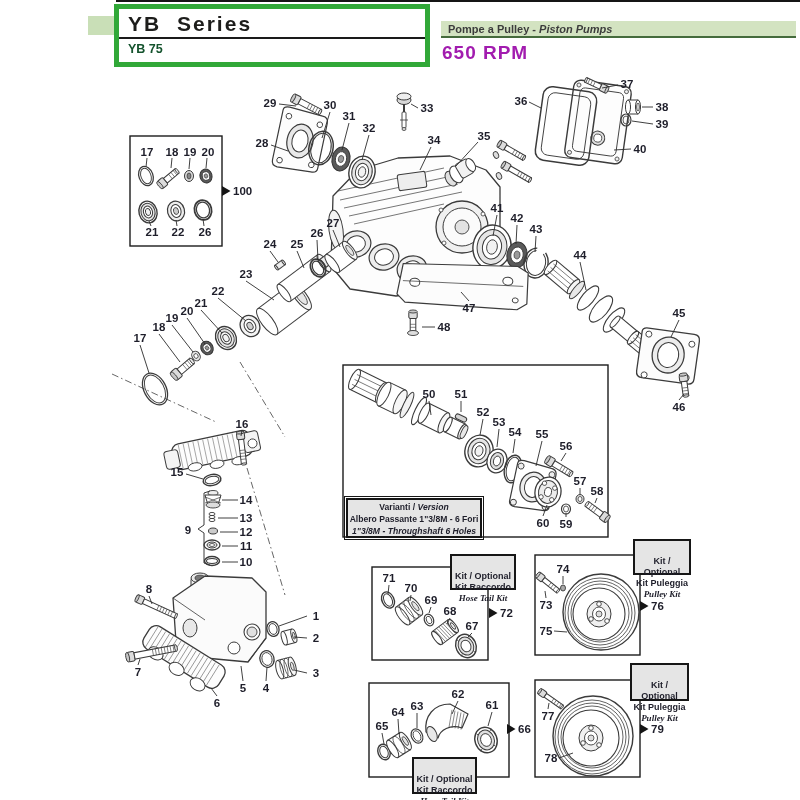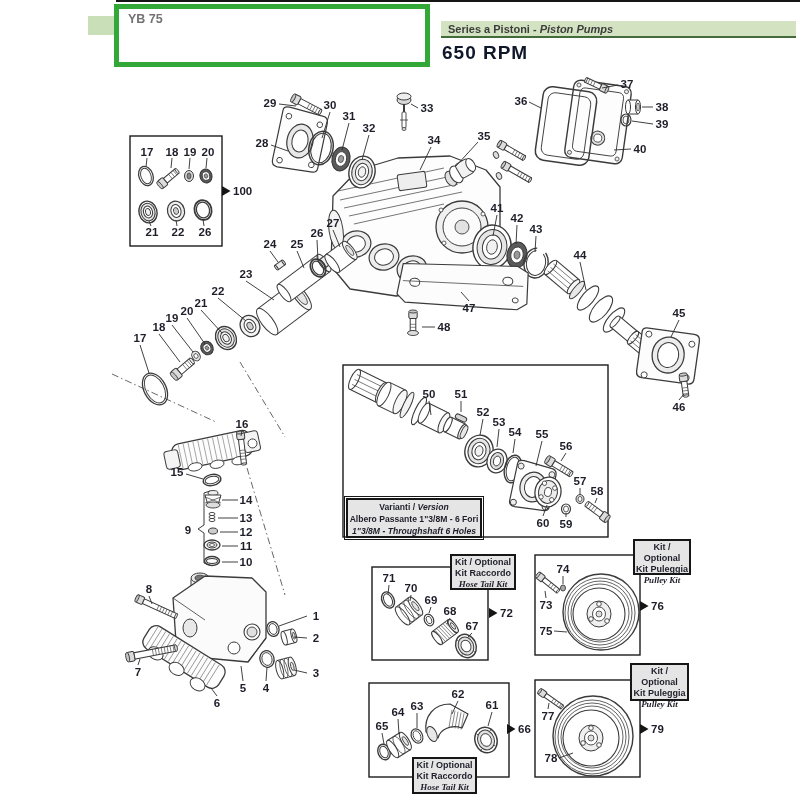--- a/index.html
+++ b/index.html
@@ -6,30 +6,30 @@
   body{width:800px;height:800px;font-family:"Liberation Sans",sans-serif;}
   #stage{position:relative;width:800px;height:800px;overflow:hidden;background:#fff;}
   #art{position:absolute;left:0;top:0;z-index:1;}
   svg text{font-family:"Liberation Sans",sans-serif;font-weight:bold;font-size:11.5px;fill:#1e1e2a;}
   .hdr-topline{position:absolute;left:116px;top:0;width:684px;height:2px;background:#151515;z-index:3;}
   .hdr-strip{position:absolute;left:88px;top:16px;width:34px;height:19px;background:#c9dfb7;z-index:2;}
   .hdr-box{position:absolute;left:114px;top:4px;width:306px;height:53px;background:#fff;
            border:5px solid #31a838;z-index:4;box-sizing:content-box;}
   .hdr-box h1{margin:0;padding:1px 9px 0 9px;font-size:21px;letter-spacing:2px;word-spacing:8px;
               font-weight:bold;color:#1d1d1b;line-height:27px;border-bottom:2px solid #1a1a1a;}
-  .hdr-box .model{padding:3px 9px 0 9px;font-size:12.5px;font-weight:bold;color:#737373;}
+  .hdr-box .model{padding:3px 9px 0 9px;font-size:12.5px;font-weight:bold;color:#14532d;}
   .hdr-bar{position:absolute;left:441px;top:21px;width:355px;height:17px;background:#d3e3c1;
            border-bottom:2px solid #456b3c;font-size:11px;font-weight:bold;color:#3c3c3c;
            line-height:17px;padding-left:7px;box-sizing:border-box;z-index:4;}
   .hdr-bar .en{font-style:italic;text-align:center;}
   .hdr-rpm{position:absolute;left:442px;top:42px;font-size:19px;font-weight:bold;
-           letter-spacing:1px;color:#0f172a;z-index:4;}
+           letter-spacing:1px;color:#a21caf;z-index:4;}
   .notebox{position:absolute;background:#e5e5e5;border:2px solid #161616;text-align:center;
            font-weight:bold;color:#1e1e2a;z-index:5;box-sizing:border-box;}
-  .kitlabel{font-size:9px;line-height:11px;padding-top:1px;text-align:center;}
+  .kitlabel{font-size:9px;line-height:11px;padding-top:15px;text-align:center;}
   .kitlabel .it3{font-style:italic;font-family:Liberation Serif, serif;}
   .variantbox{font-size:8.6px;line-height:12px;outline:1px solid #161616;outline-offset:1px;padding-top:1px;}
   .variantbox .it{font-style:italic;}
 </style>
 </head>
 <body>
 
 <div id="stage">
   <svg id="art" width="800" height="800" viewBox="0 0 800 800">
       <line x1="112" y1="374" x2="216" y2="422" stroke="#555" stroke-width="0.9" stroke-dasharray="7 3 1.5 3"></line>
@@ -896,25 +896,26 @@
         <text x="518" y="733" text-anchor="start">66</text>
         <path d="M640,724 L648.5,729 L640,734 Z" fill="#151515" stroke="none" stroke-width="0" stroke-linejoin="round"></path>
         <text x="651" y="733" text-anchor="start">79</text>
       </g>
     </svg>
 
   <div class="hdr-topline"></div>
   <div class="hdr-strip"></div>
 
   <div class="hdr-box">
+    <h1>YB Series</h1>
     <div class="model">YB 75</div>
   </div>
 
   <div class="hdr-bar">
-    <span>Series a Pistoni -</span>
+    <span>Pompe a Pulley -</span>
     <span class="en">Piston Pumps</span>
   </div>
   <div class="hdr-rpm">650 RPM</div>
 
   <div class="notebox variantbox" style="left:346px;top:498px;width:136px;height:40px">
     <div>
       <span>Varianti /</span> <span class="it">Version</span>
     </div>
     <div>Albero Passante 1"3/8M - 6 Fori</div>
     <div class="it">1"3/8M - Throughshaft 6 Holes</div>

